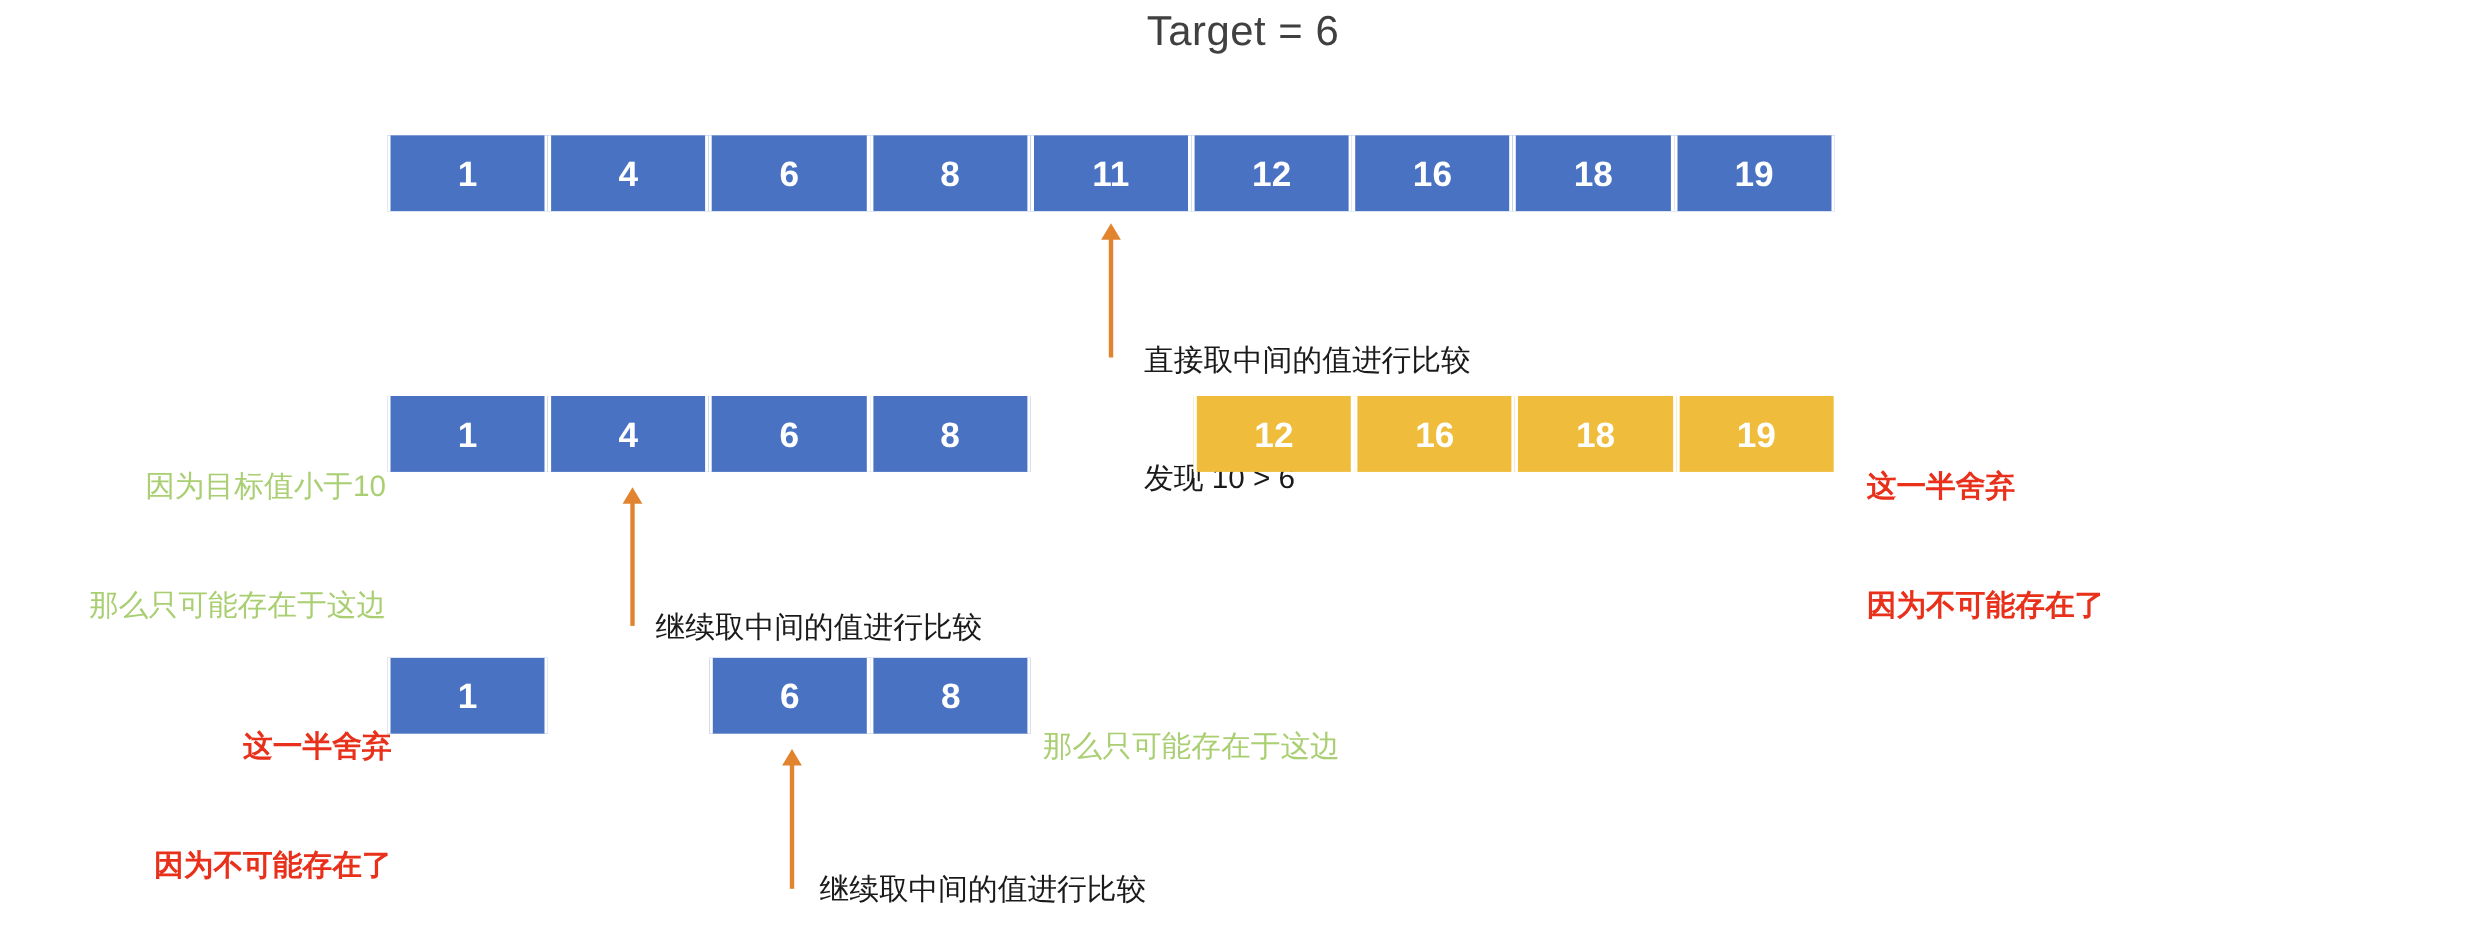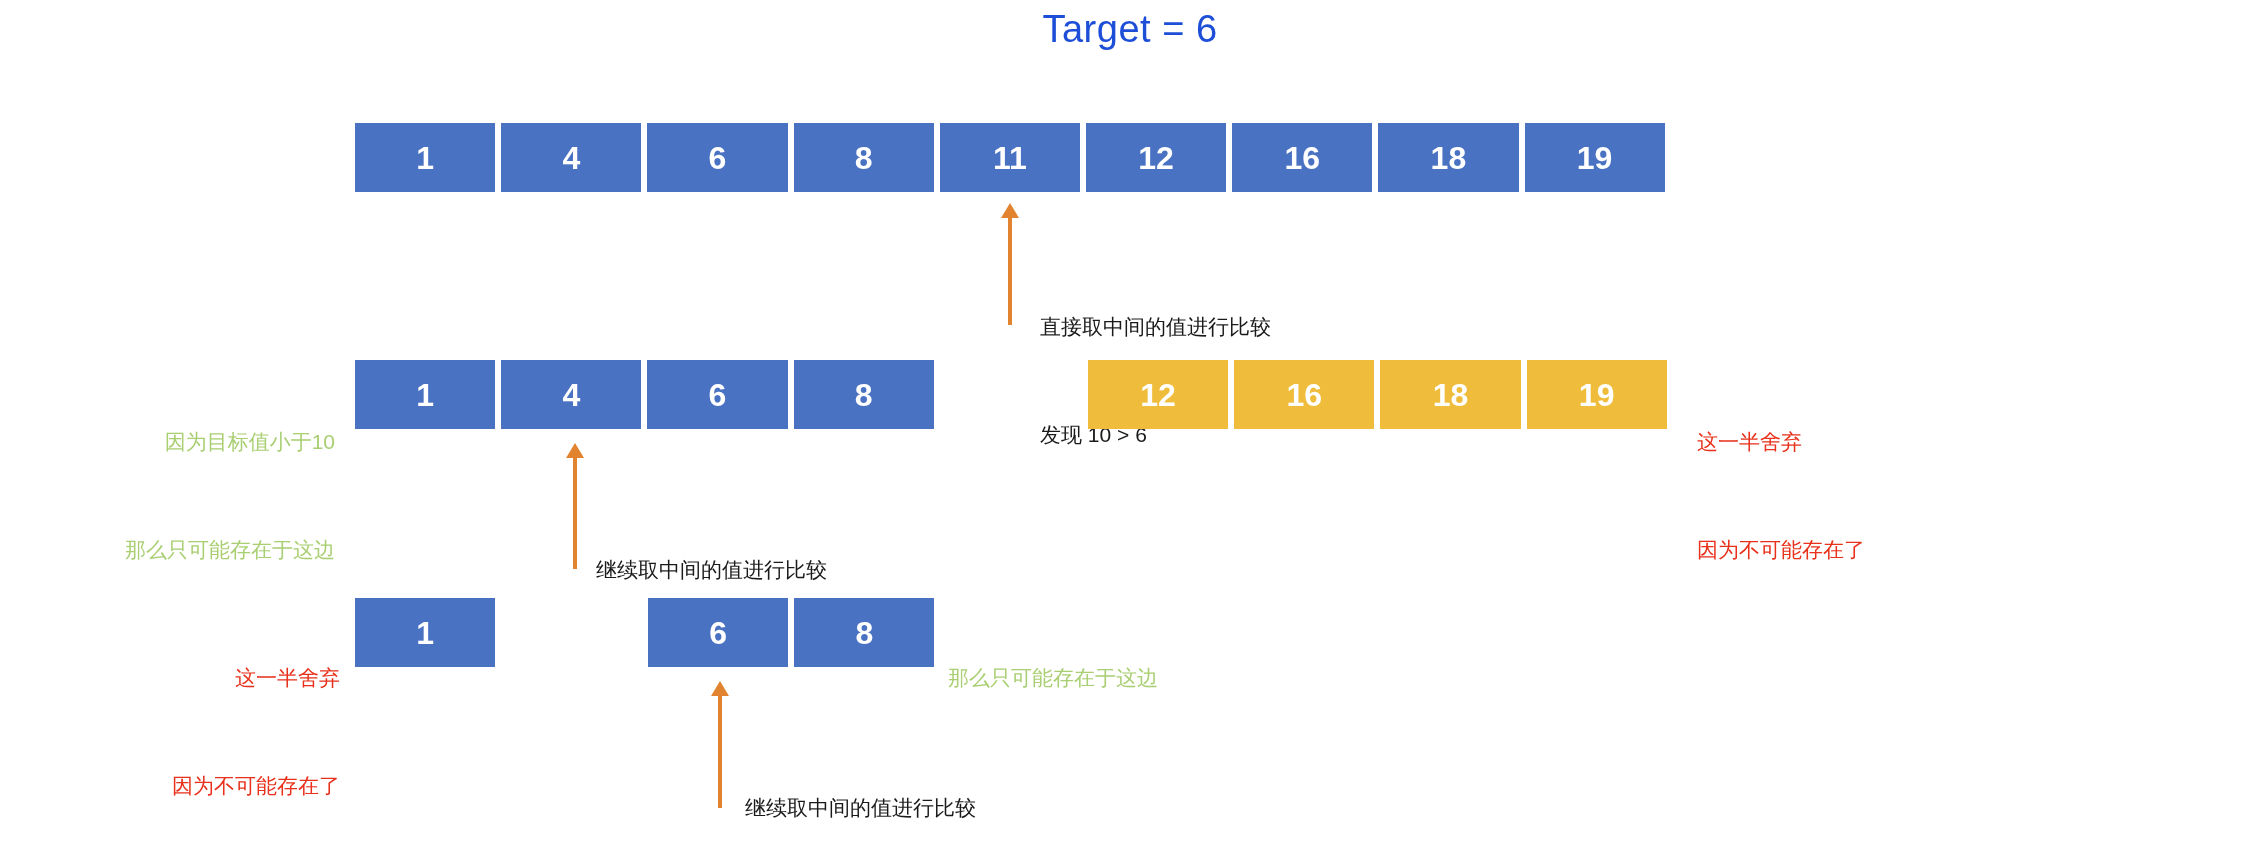--- a/index.html
+++ b/index.html
@@ -17,21 +17,21 @@
   }
 
   
   .title {
     position: absolute;
     left: 0;
     top: 8px;
     width: 2260px;
     text-align: center;
     font-size: 38px;
-    color: #1d4ed8;
+    color: #404040;
     letter-spacing: 0.5px;
     white-space: pre;
   }
 
   
   .row {
     position: absolute;
     display: flex;
     flex-direction: row;
   }
@@ -71,28 +71,28 @@
     width: 0;
     height: 0;
     border-left: 9px solid transparent;
     border-right: 9px solid transparent;
     border-bottom: 15px solid #e2842f;
   }
 
   
   .note {
     position: absolute;
-    font-size: 21px;
+    font-size: 27px;
     line-height: 36px;
     white-space: pre;
   }
   .note.black { color: #1a1a1a; }
   .note.green { color: #a9cf72; }
-  .note.red   { color: #e8301a; }
-  .note.ralign { text-align: right; }
+  .note.red   { color: #e8301a; font-weight: bold; }
+  .note.ralign { text-align: right; margin-left: 16px; }
   .note.lalign { text-align: left; }
   .note .line { display: block; }
 </style>
 </head>
 <body>
 
 <div id="canvas">
 
   <div class="title">Target = 6</div>
 

